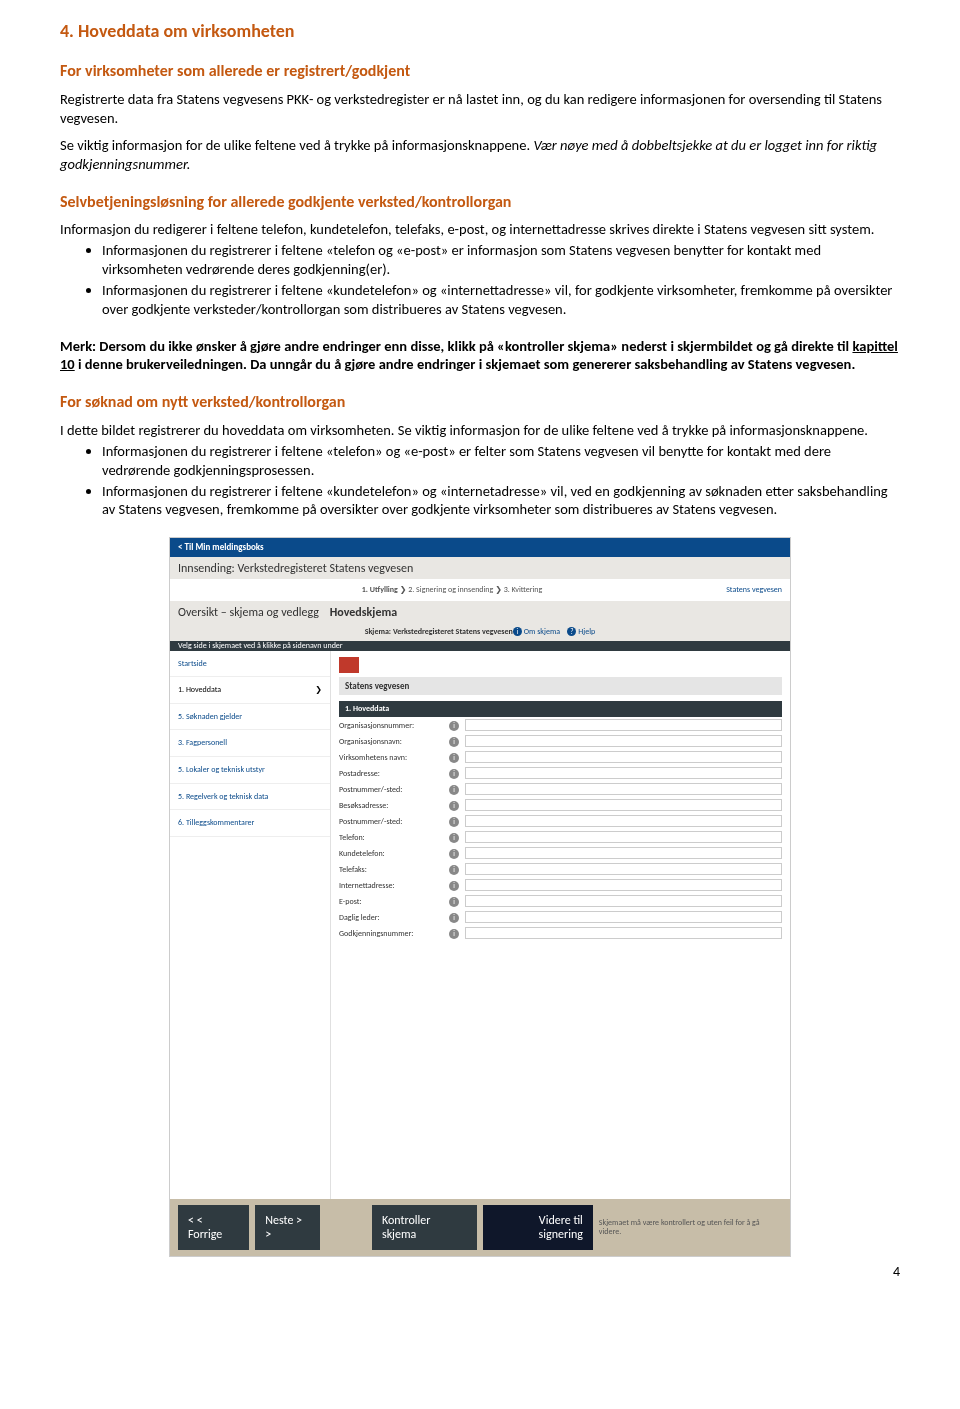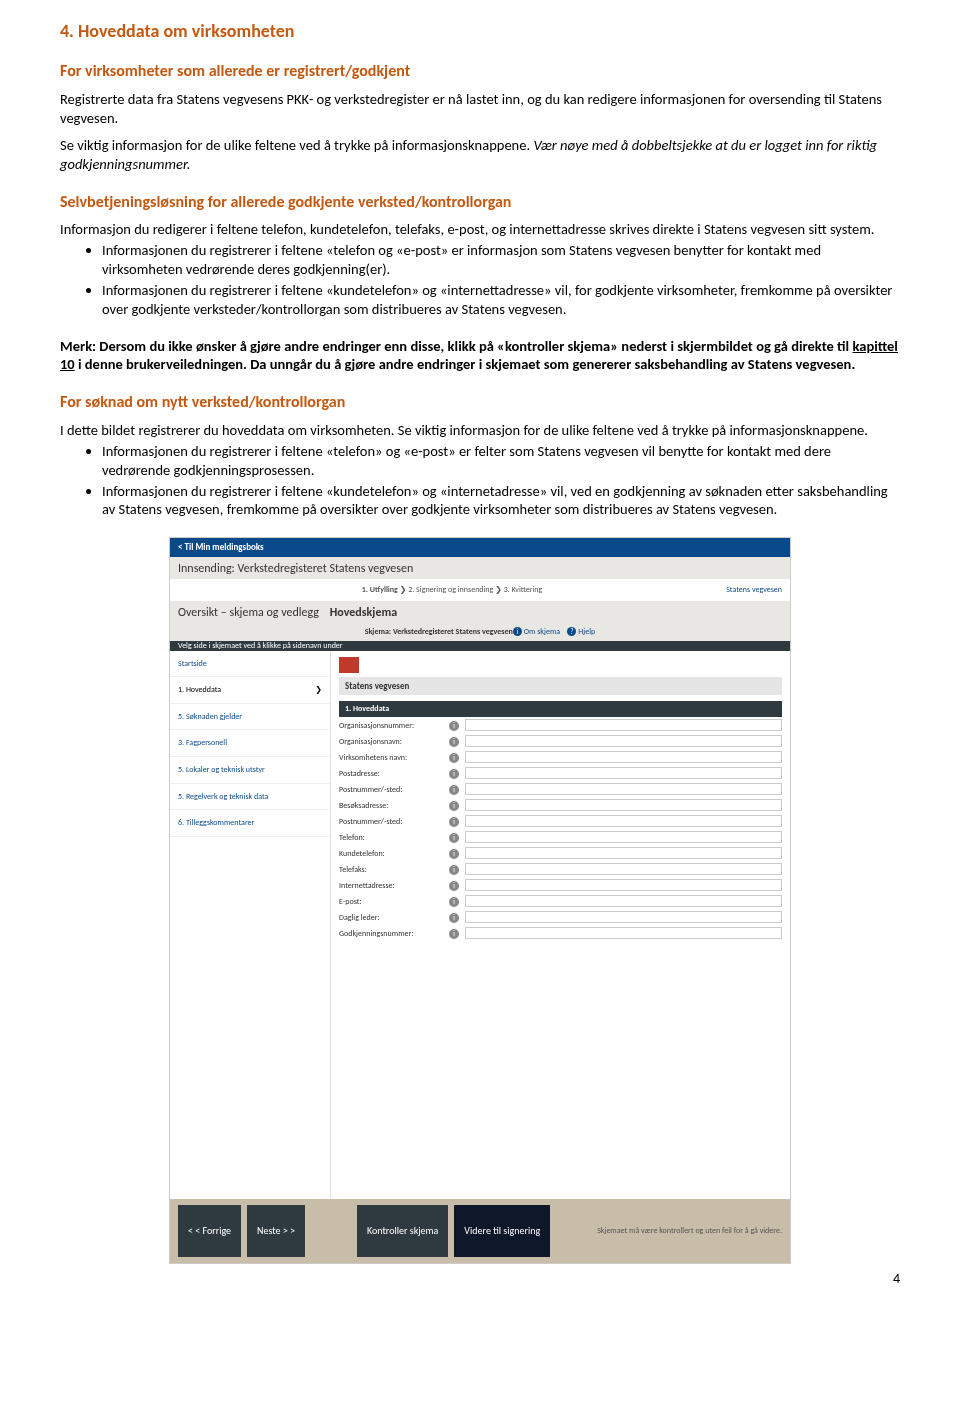--- a/index.html
+++ b/index.html
@@ -58,21 +58,21 @@
   .shot .main { flex: 1; padding: 4px 8px 8px 8px; }
   .shot .logo { width: 20px; height: 16px; background: #c0392b; display: inline-block; margin-right: 4px; vertical-align: middle; }
   .shot .brandrow { background: #e5e5e5; padding: 4px 6px; font-weight: bold; font-size: 9px; }
   .shot .sectiontitle { background: #2f3a40; color: #fff; padding: 3px 6px; font-weight: bold; font-size: 8px; margin-top: 6px; }
   .shot .formrow { display: flex; align-items: flex-end; padding: 2px 0; }
   .shot .formrow .lbl { width: 110px; font-size: 8px; }
   .shot .formrow .info { width: 10px; height: 10px; border-radius: 50%; background: #888; color: #fff; font-size: 7px; text-align: center; line-height: 10px; margin-right: 6px; }
   .shot .formrow .inp { flex: 1; height: 10px; border: 1px solid #ccc; background: #fff; }
   .shot .blank { height: 250px; }
   .shot .footbar { background: #c7bda8; padding: 6px 8px; display: flex; align-items: center; gap: 6px; font-size: 8px; }
-  .shot .btn { padding: 20px 10px; font-size: 10px; cursor: pointer; }
+  .shot .btn { padding: 8px 10px; font-size: 12px; cursor: pointer; }
   .shot .btn.dark { background: #2f3a40; color: #fff; }
   .shot .btn.grey { background: #0f172a; color: #fff; text-align: right; }
   .shot .foot-text { margin-left: auto; color: #555; }
   .info-link { color: #0a4a8a; }
   .circ { display: inline-block; width: 9px; height: 9px; border-radius: 50%; background: #0a4a8a; color: #fff; font-size: 7px; text-align: center; line-height: 9px; margin-right: 2px; }
 </style>
 </head>
 <body>
 
 <div class="h1-orange">4. Hoveddata om virksomheten</div>

